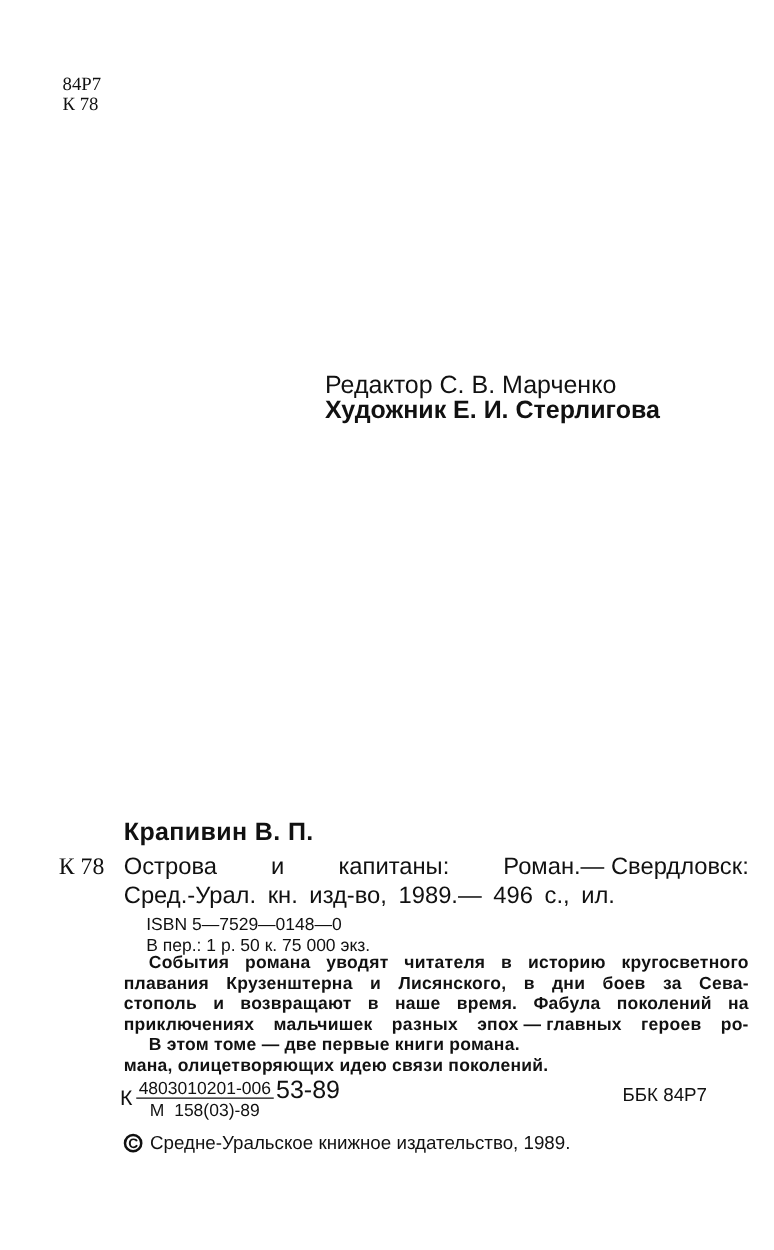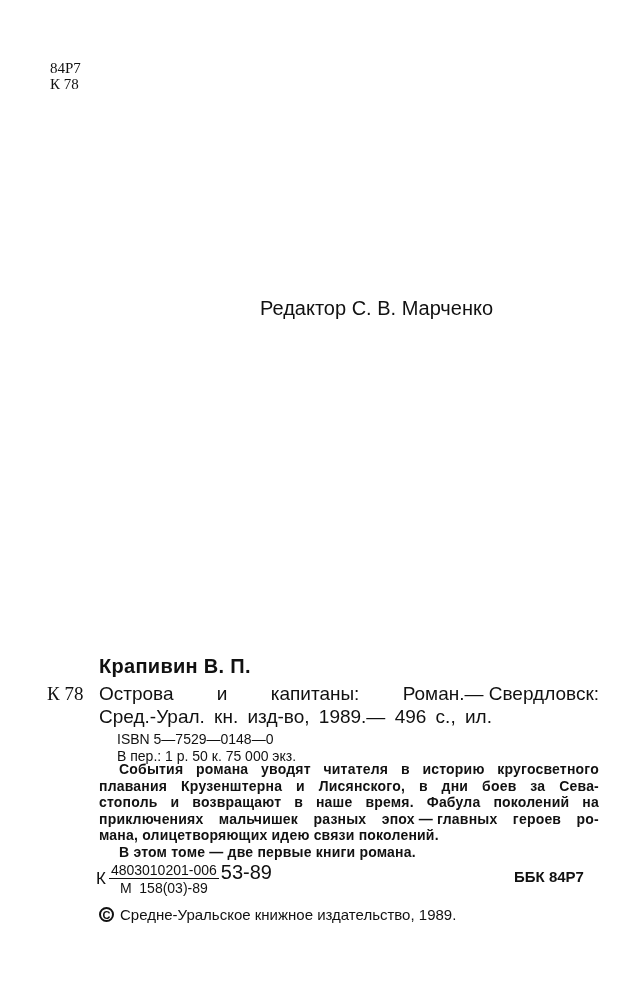--- a/index.html
+++ b/index.html
@@ -20,34 +20,35 @@
     .annot .line { display: flex; justify-content: space-between; }
     .annot .line.first { padding-left: 20px; }
     .annot .line.last { justify-content: flex-start; }
     .annot .line.indent { padding-left: 20px; justify-content: flex-start; }
     .bbk-left { left: 96px; top: 862px; font-size: 15px; font-family: "Liberation Sans", sans-serif; display: flex; align-items: center; }
     .bbk-left .k { font-size: 17px; margin-right: 3px; }
     .frac { display: inline-flex; flex-direction: column; align-items: center; font-size: 14px; line-height: 16px; }
     .frac .num { border-bottom: 1px solid #111; padding: 0 2px; }
     .frac .den { padding-top: 1px; }
     .bbk-left .tail { font-size: 20px; margin-left: 2px; margin-top: -14px; }
-    .bbk-right { left: 514px; top: 868px; font-size: 15px; font-weight: bold; font-family: "Liberation Sans", sans-serif; }
+    .bbk-right { left: 498px; top: 868px; font-size: 15px; font-weight: normal; font-family: "Liberation Sans", sans-serif; }
     .copyright { left: 99px; top: 906px; font-size: 15px; font-family: "Liberation Sans", sans-serif; display: flex; align-items: center; }
     .copy-icon { display: inline-flex; width: 15px; height: 15px; border: 2px solid #111; border-radius: 50%; align-items: center; justify-content: center; font-size: 11px; font-weight: bold; margin-right: 6px; box-sizing: border-box; }
   </style>
 </head>
 <body>
 
 <div class="abs classif">
   <div>84Р7</div>
   <div>К 78</div>
 </div>
 
 <div class="abs credits">
   <div>Редактор С. В. Марченко</div>
+  <div class="b">Художник Е. И. Стерлигова</div>
 </div>
 
 <div class="abs author">Крапивин В. П.</div>
 <div class="abs kcode">К 78</div>
 <div class="abs title1">
   <span>Острова</span>
   <span>и</span>
   <span>капитаны:</span>
   <span>Роман.— Свердловск:</span>
 </div>
@@ -91,24 +92,24 @@
       <span>на</span>
     </div>
     <div class="line">
       <span>приключениях</span>
       <span>мальчишек</span>
       <span>разных</span>
       <span>эпох — главных</span>
       <span>героев</span>
       <span>ро-</span>
     </div>
+    <div class="line indent">В этом томе — две первые книги романа.</div>
     <div class="line last">
       <span>мана, олицетворяющих идею связи поколений.</span>
     </div>
-    <div class="line indent">В этом томе — две первые книги романа.</div>
   </div>
 
 <div class="abs bbk-left">
   <span class="k">К</span>
   <span class="frac">
     <span class="num">4803010201-006</span>
     <span class="den" style="white-space:pre">М  158(03)-89</span>
   </span>
   <span class="tail">53-89</span>
 </div>

